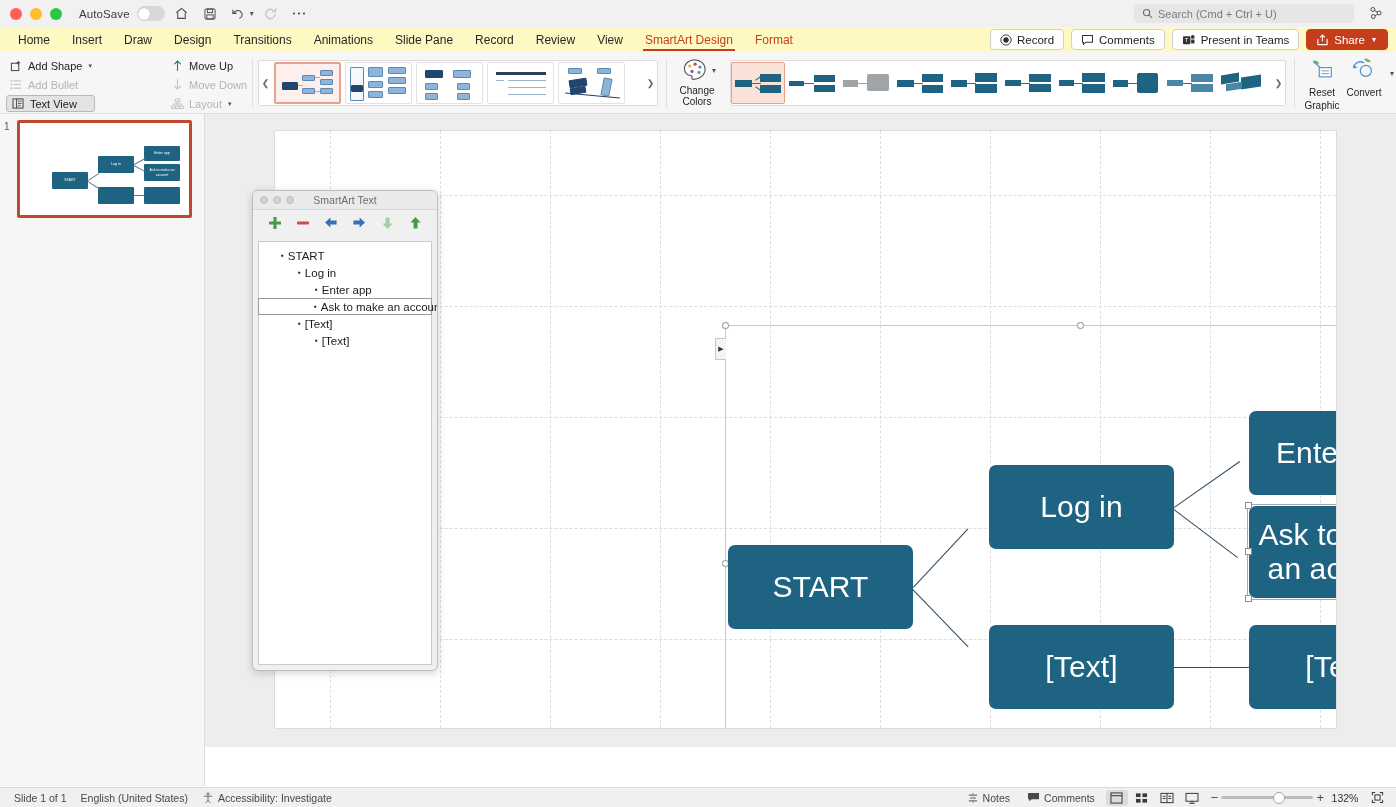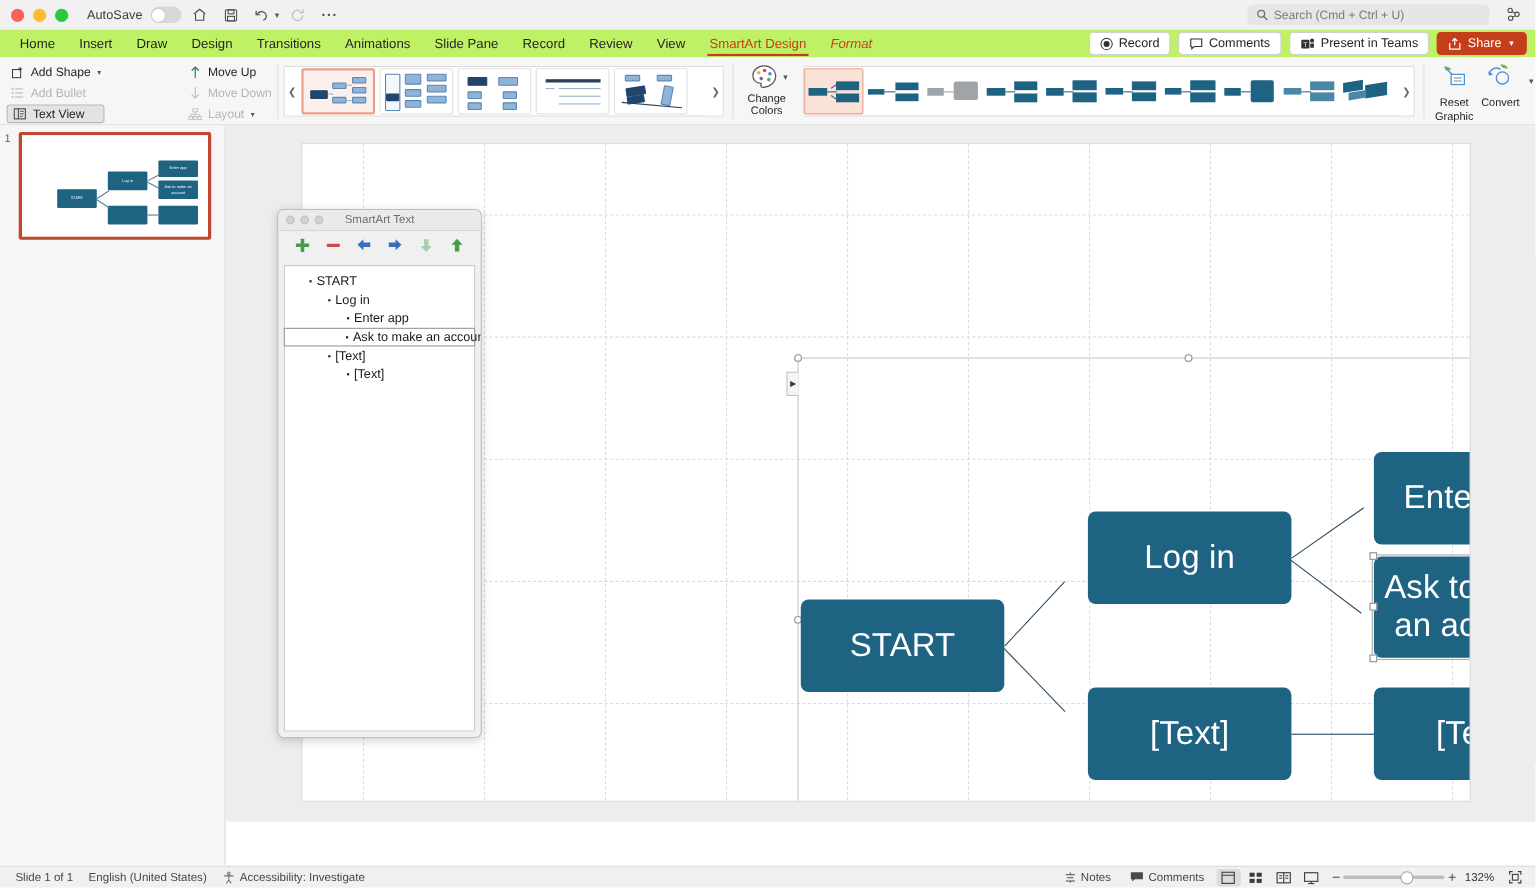--- a/index.html
+++ b/index.html
@@ -49,33 +49,33 @@
     position: absolute; right: 42px; top: 4px;
     width: 220px; height: 19px; background: #e6e6e6; border-radius: 5px;
     display: flex; align-items: center; padding-left: 8px; gap: 5px;
   }
   .search-box .ph { font-size: 11px; color: #7a7a7a; }
   .tb-right-icon { position: absolute; right: 12px; top: 5px; color: #4a4a4a; }
 
   
   .ribbon-tabs {
     position: absolute; top: 27px; left: 0; width: 1396px; height: 25px;
-    background: #bef264;
+    background: #fef9c3;
     display: flex; align-items: center; padding-left: 7px;
   }
   .rtab {
     font-size: 12px; color: #262626; padding: 0 11px; height: 25px;
     display: flex; align-items: center; position: relative; white-space: nowrap;
   }
   .rtab.active { color: #c43e1c; font-weight: normal; }
   .rtab.active::after {
     content:""; position: absolute; left: 9px; right: 9px; bottom: 1px;
     height: 2px; background: #c43e1c;
   }
-  .rtab.accent { color: #c43e1c; font-style: italic; }
+  .rtab.accent { color: #c43e1c; }
   .tabs-right { position: absolute; right: 8px; top: 2px; display: flex; gap: 7px; align-items: center; }
   .pillbtn {
     height: 21px; border: 1px solid #cfcfcf; border-radius: 4px; background: #fff;
     display: flex; align-items: center; gap: 5px; padding: 0 9px;
     font-size: 11.5px; color: #222;
   }
   .pillbtn.share {
     background: #c43e1c; border-color: #c43e1c; color: #fff; padding-right: 11px;
   }
 

